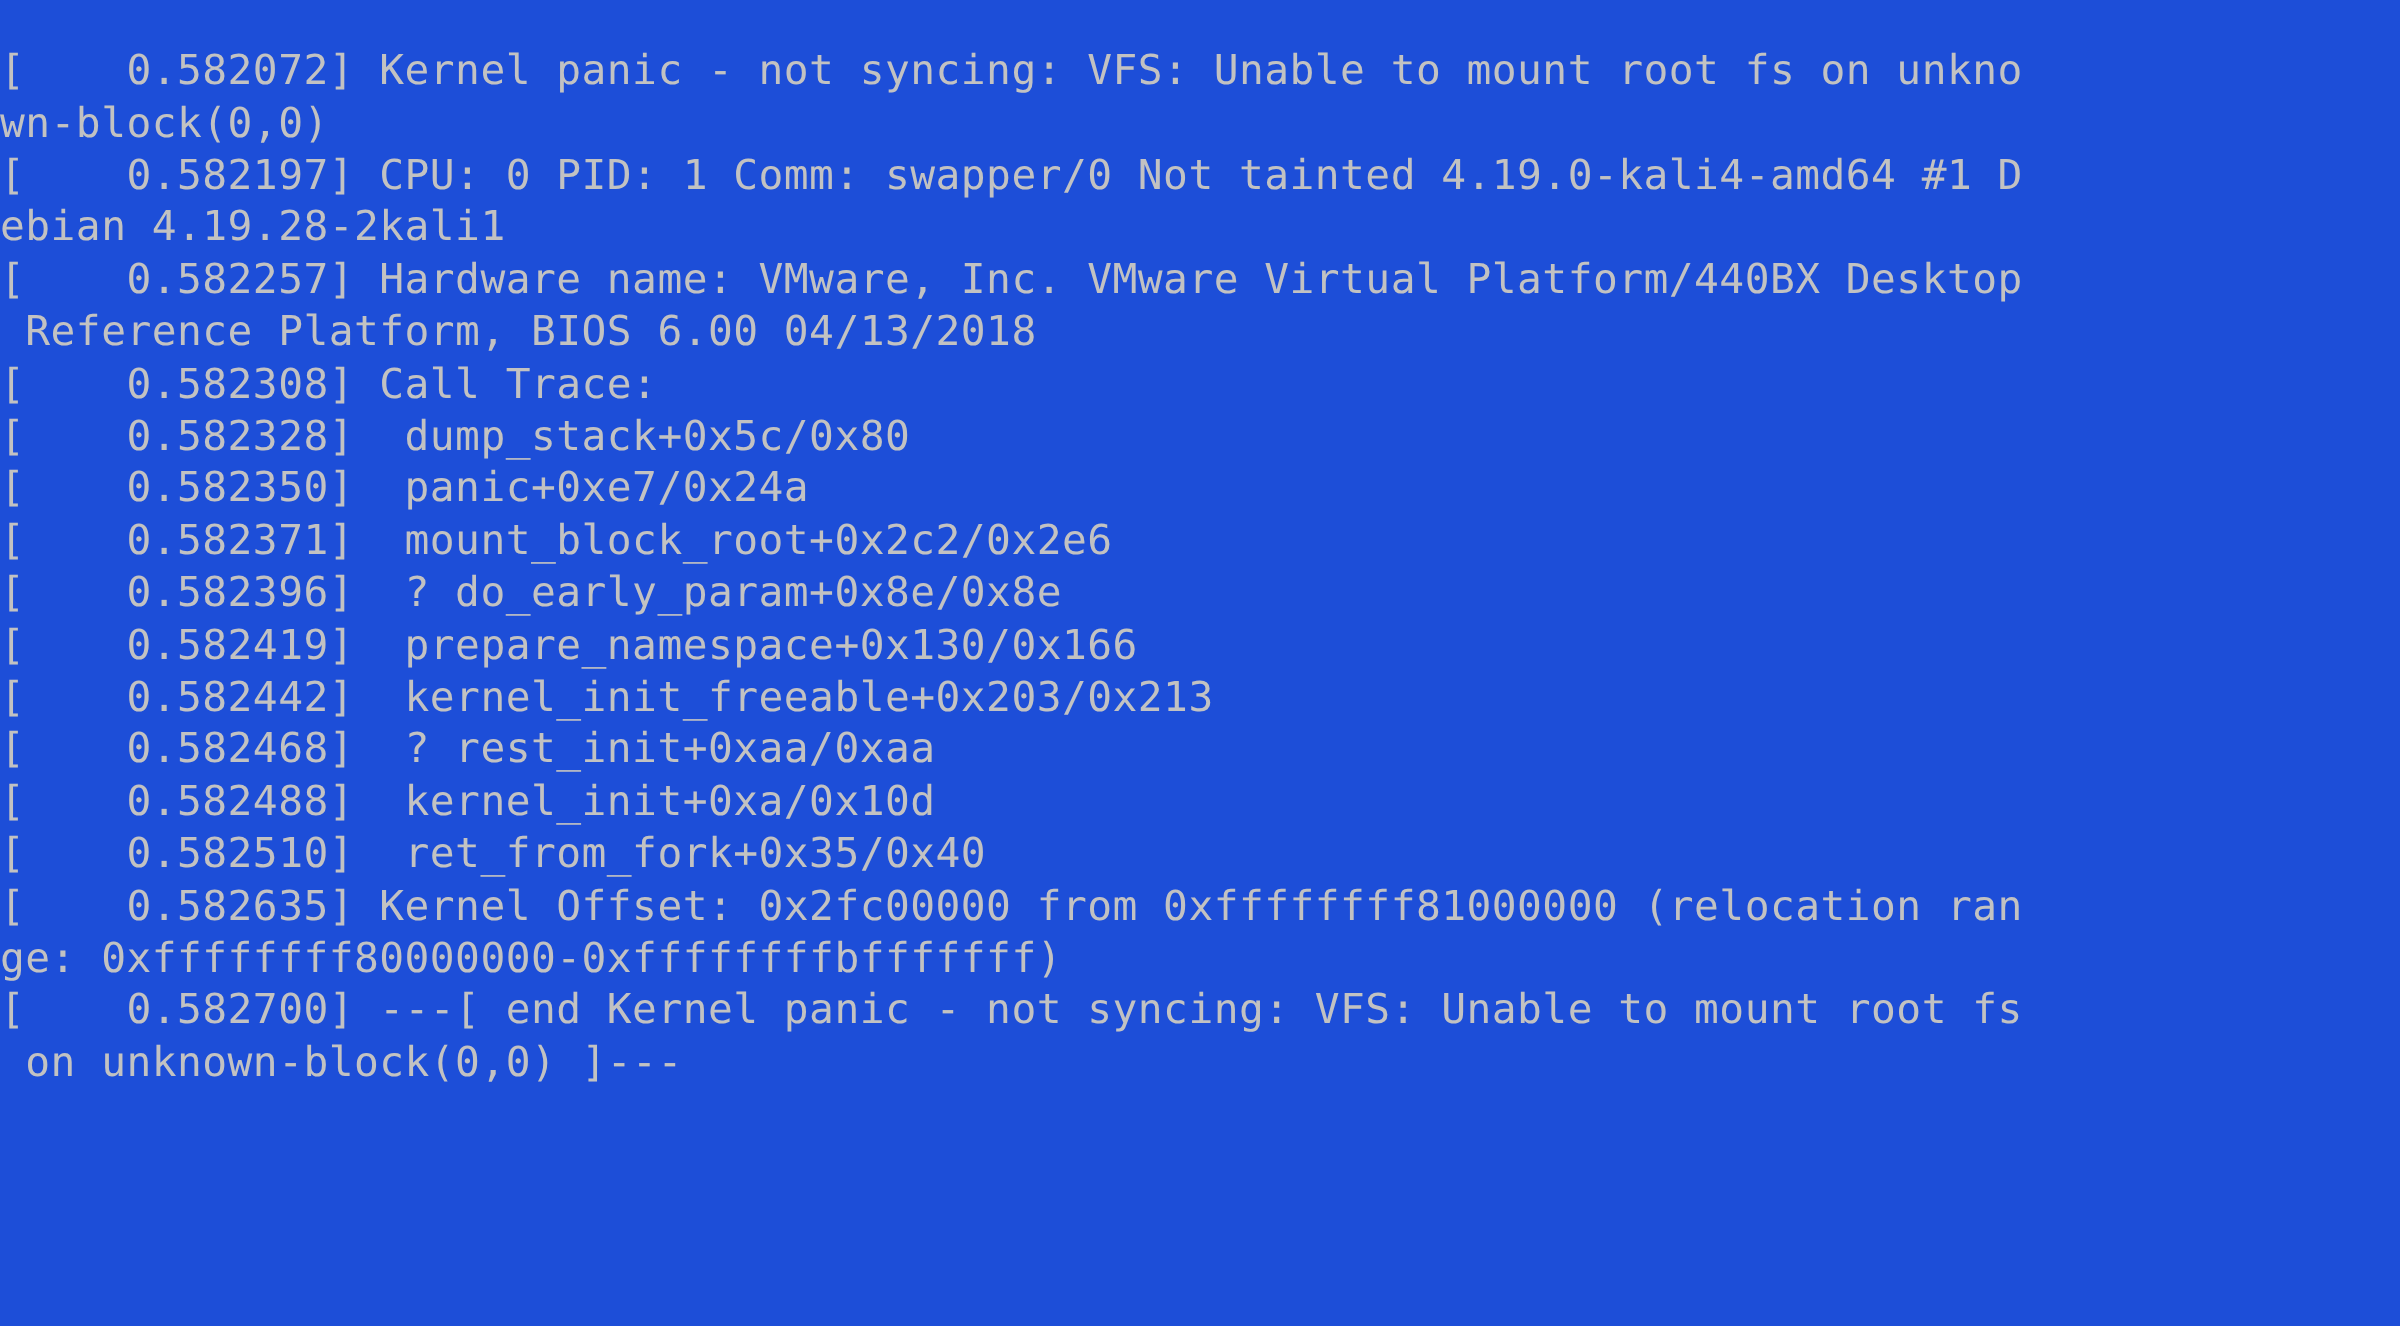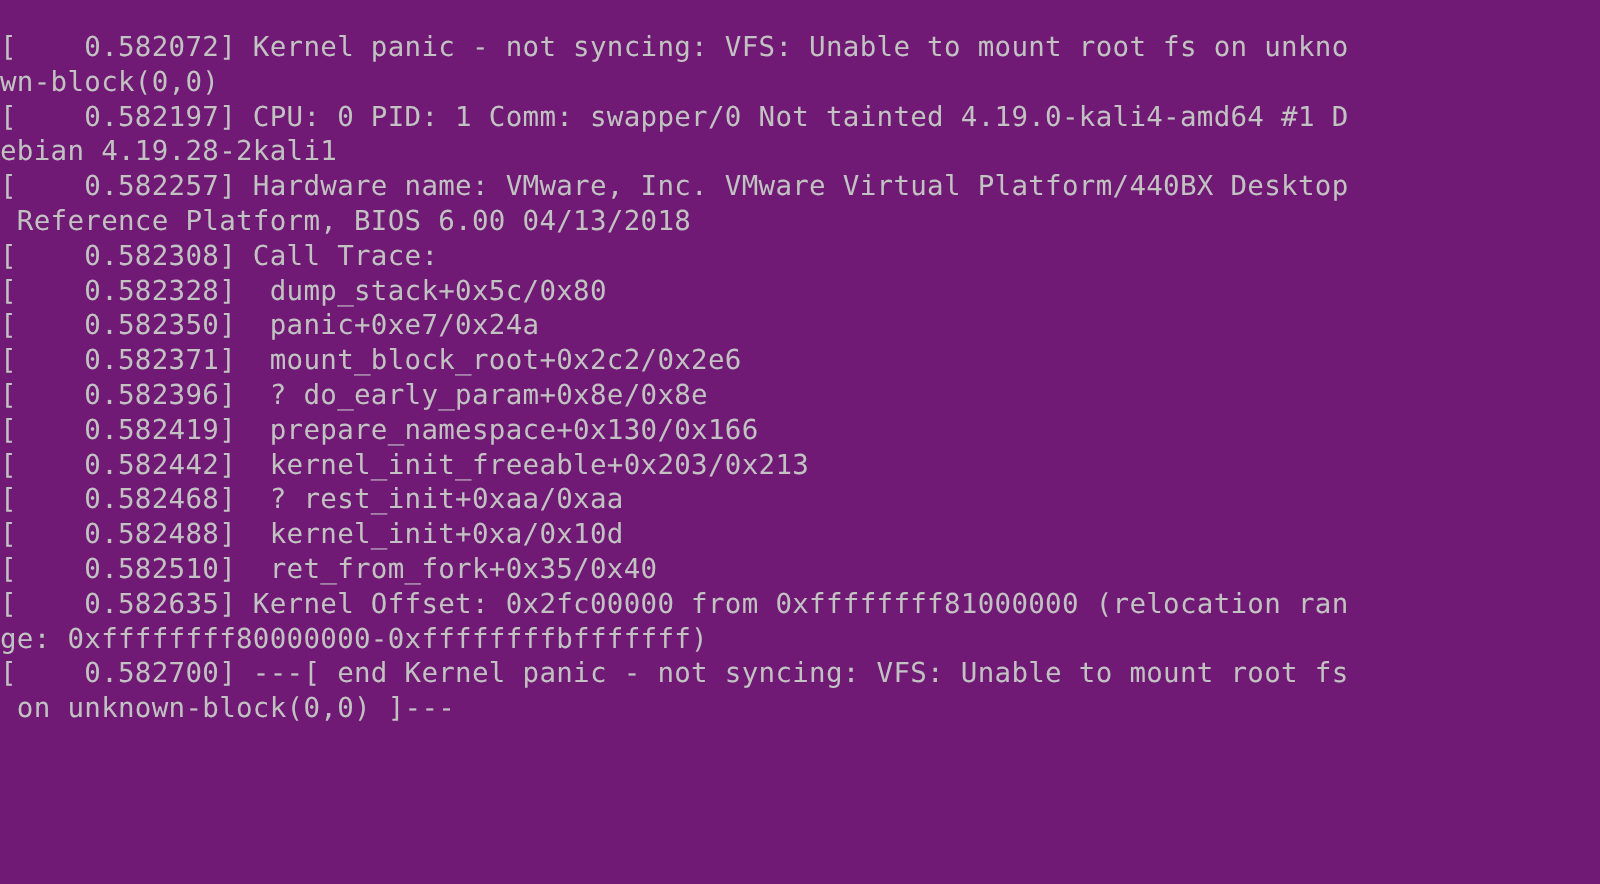--- a/index.html
+++ b/index.html
@@ -10,21 +10,21 @@
   }
   body {
     width: 1600px;
     height: 884px;
     overflow: hidden;
     font-family: "DejaVu Sans Mono", "Liberation Mono", monospace;
   }
   #console-screen {
     width: 1600px;
     height: 884px;
-    background: #701a75;
+    background: #1d4ed8;
     color: #c2c2c2;
     padding: 0;
     box-sizing: border-box;
     position: relative;
   }
   #console-log {
     display: block;
     padding: 30px 0 0 0;
     margin: 0;
     white-space: pre;

